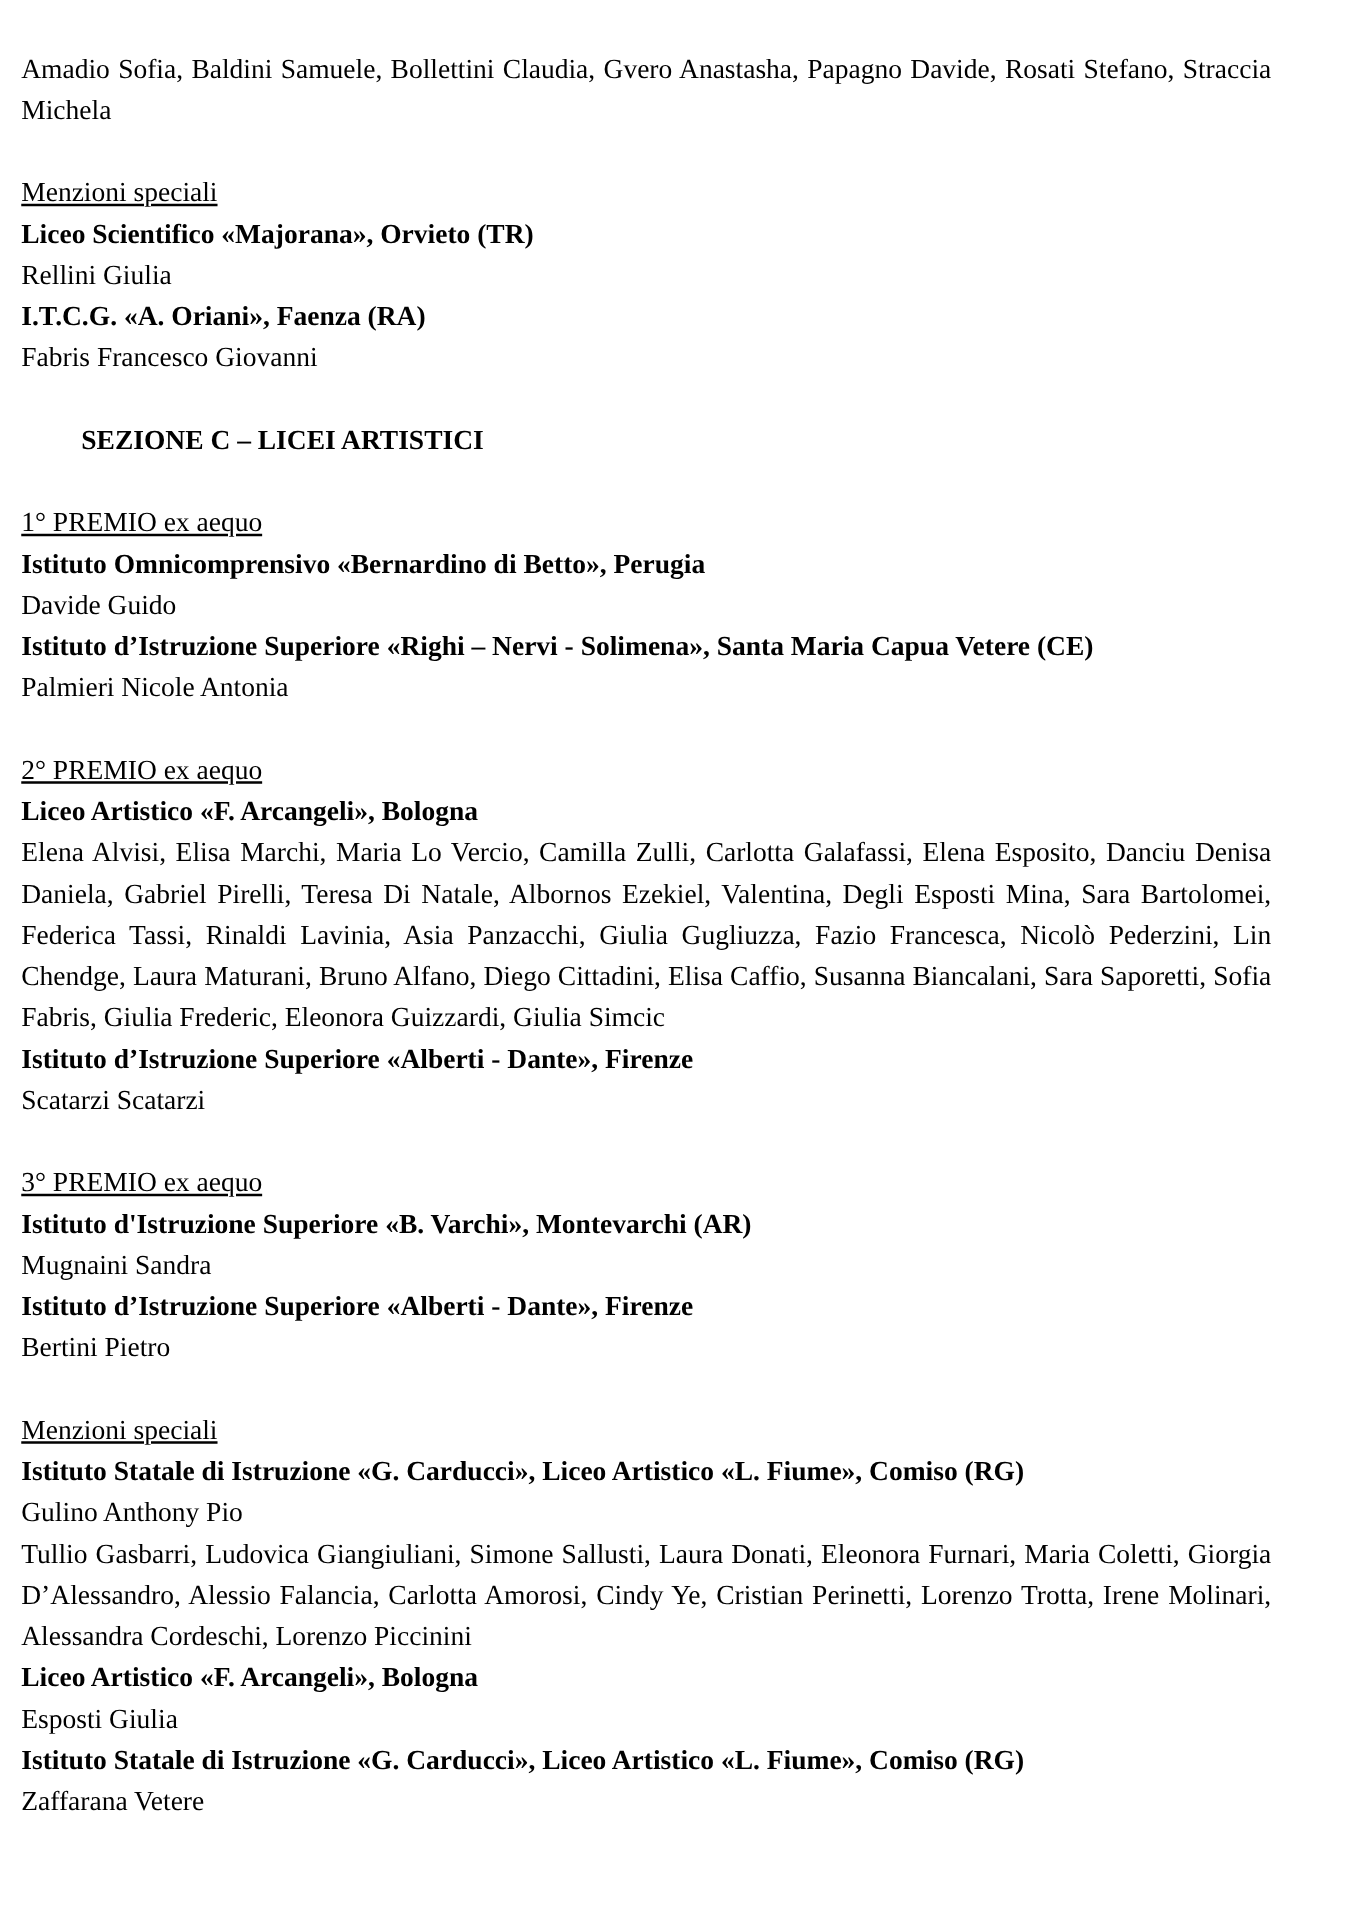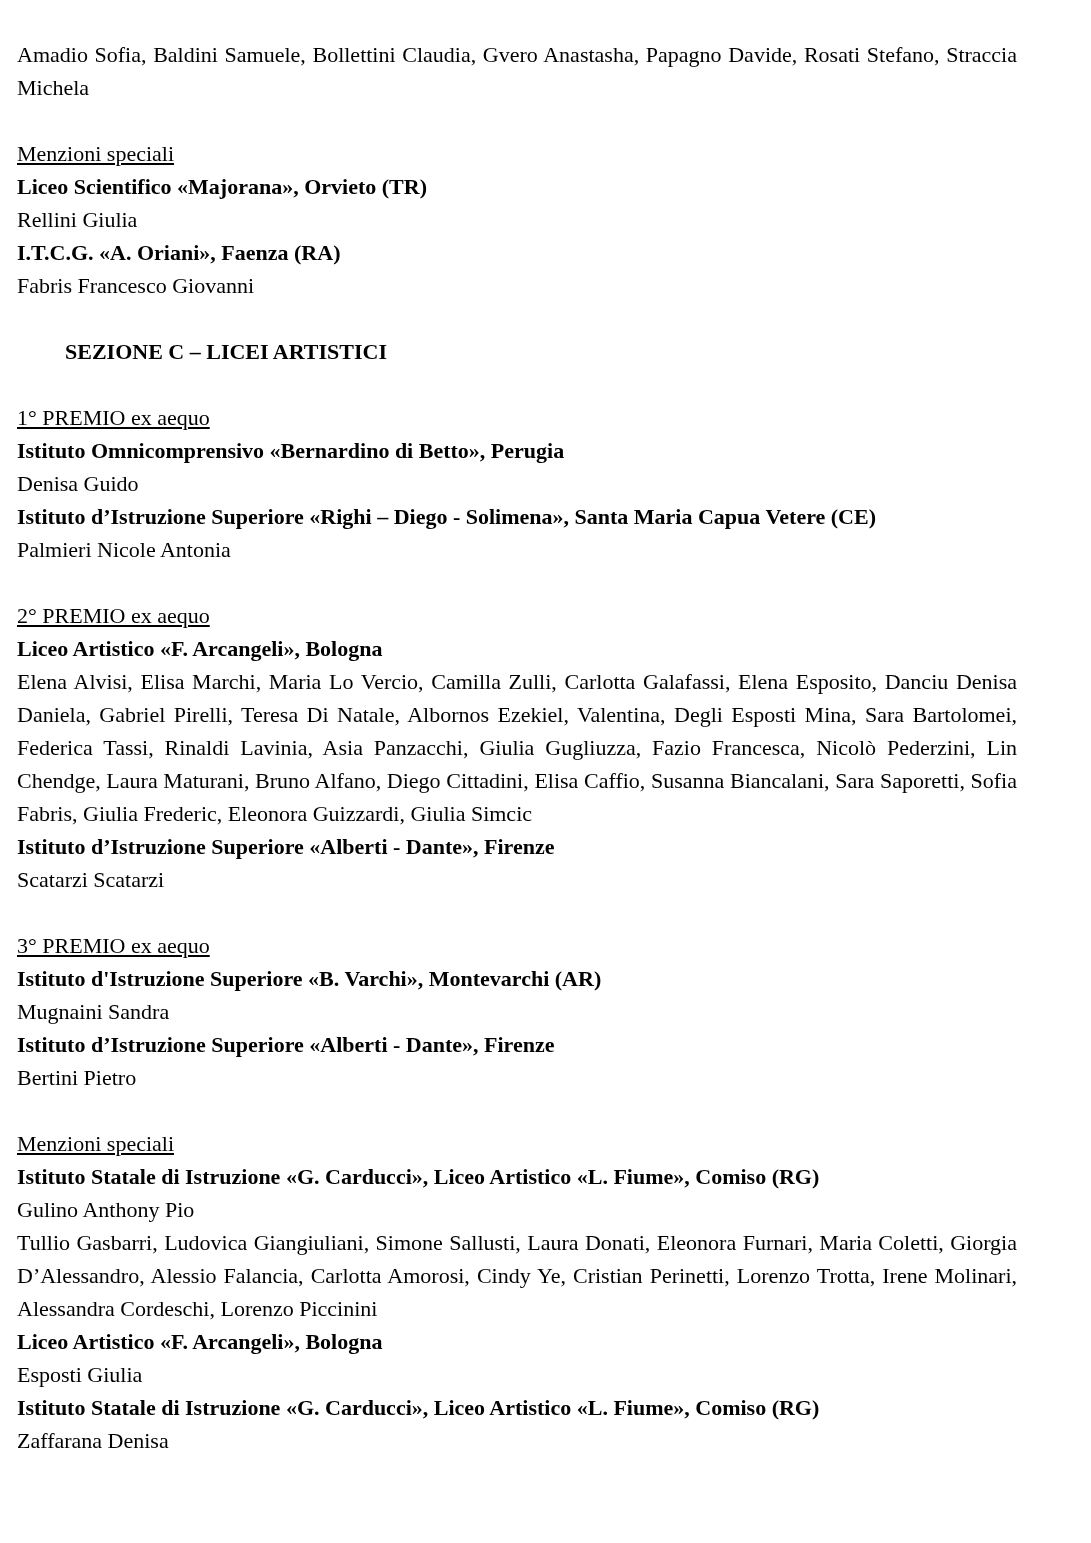--- a/index.html
+++ b/index.html
@@ -55,22 +55,22 @@
       <p class="block heading-underline">Menzioni speciali</p>
       <p class="block school-bold">Liceo Scientifico «Majorana», Orvieto (TR)</p>
       <p class="block name-line">Rellini Giulia</p>
       <p class="block school-bold">I.T.C.G. «A. Oriani», Faenza (RA)</p>
       <p class="block name-line">Fabris Francesco Giovanni</p>
       <p class="block blank">&nbsp;</p>
       <p class="block section-title">SEZIONE C – LICEI ARTISTICI</p>
       <p class="block blank">&nbsp;</p>
       <p class="block heading-underline">1° PREMIO ex aequo</p>
       <p class="block school-bold">Istituto Omnicomprensivo «Bernardino di Betto», Perugia</p>
-      <p class="block name-line">Denisa Guido</p>
-      <p class="block school-bold">Istituto d’Istruzione Superiore «Righi – Diego - Solimena», Santa Maria Capua Vetere (CE)</p>
+      <p class="block name-line">Davide Guido</p>
+      <p class="block school-bold">Istituto d’Istruzione Superiore «Righi – Nervi - Solimena», Santa Maria Capua Vetere (CE)</p>
       <p class="block name-line">Palmieri Nicole Antonia</p>
       <p class="block blank">&nbsp;</p>
       <p class="block heading-underline">2° PREMIO ex aequo</p>
       <p class="block school-bold">Liceo Artistico «F. Arcangeli», Bologna</p>
       <p class="block paragraph-justified">Elena Alvisi, Elisa Marchi, Maria Lo Vercio, Camilla Zulli, Carlotta Galafassi, Elena Esposito, Danciu Denisa Daniela, Gabriel Pirelli, Teresa Di Natale, Albornos Ezekiel, Valentina, Degli Esposti Mina, Sara Bartolomei, Federica Tassi, Rinaldi Lavinia, Asia Panzacchi, Giulia Gugliuzza, Fazio Francesca, Nicolò Pederzini, Lin Chendge, Laura Maturani, Bruno Alfano, Diego Cittadini, Elisa Caffio, Susanna Biancalani, Sara Saporetti, Sofia Fabris, Giulia Frederic, Eleonora Guizzardi, Giulia Simcic</p>
       <p class="block school-bold">Istituto d’Istruzione Superiore «Alberti - Dante», Firenze</p>
       <p class="block name-line">Scatarzi Scatarzi</p>
       <p class="block blank">&nbsp;</p>
       <p class="block heading-underline">3° PREMIO ex aequo</p>
       <p class="block school-bold">Istituto d'Istruzione Superiore «B. Varchi», Montevarchi (AR)</p>
@@ -78,15 +78,15 @@
       <p class="block school-bold">Istituto d’Istruzione Superiore «Alberti - Dante», Firenze</p>
       <p class="block name-line">Bertini Pietro</p>
       <p class="block blank">&nbsp;</p>
       <p class="block heading-underline">Menzioni speciali</p>
       <p class="block school-bold">Istituto Statale di Istruzione «G. Carducci», Liceo Artistico «L. Fiume», Comiso (RG)</p>
       <p class="block name-line">Gulino Anthony Pio</p>
       <p class="block paragraph-justified">Tullio Gasbarri, Ludovica Giangiuliani, Simone Sallusti, Laura Donati, Eleonora Furnari, Maria Coletti, Giorgia D’Alessandro, Alessio Falancia, Carlotta Amorosi, Cindy Ye, Cristian Perinetti, Lorenzo Trotta, Irene Molinari, Alessandra Cordeschi, Lorenzo Piccinini</p>
       <p class="block school-bold">Liceo Artistico «F. Arcangeli», Bologna</p>
       <p class="block name-line">Esposti Giulia</p>
       <p class="block school-bold">Istituto Statale di Istruzione «G. Carducci», Liceo Artistico «L. Fiume», Comiso (RG)</p>
-      <p class="block name-line">Zaffarana Denisa</p>
+      <p class="block name-line">Zaffarana Vetere</p>
     </div>
 </div>
 
 </body></html>

